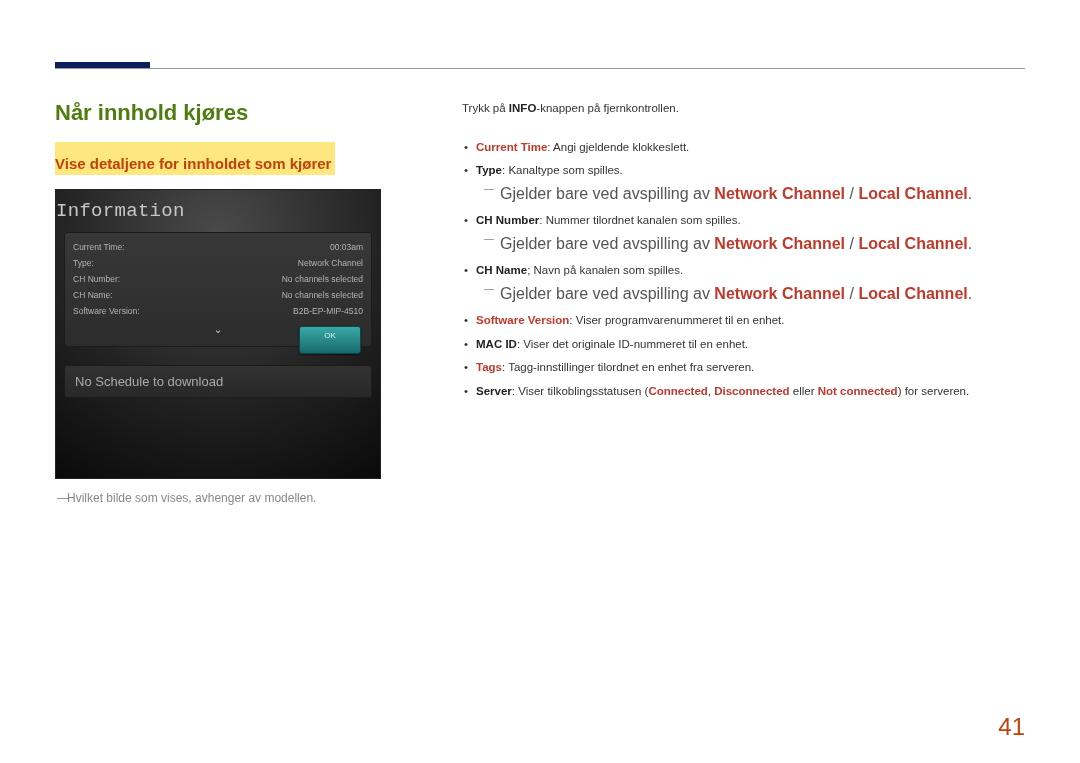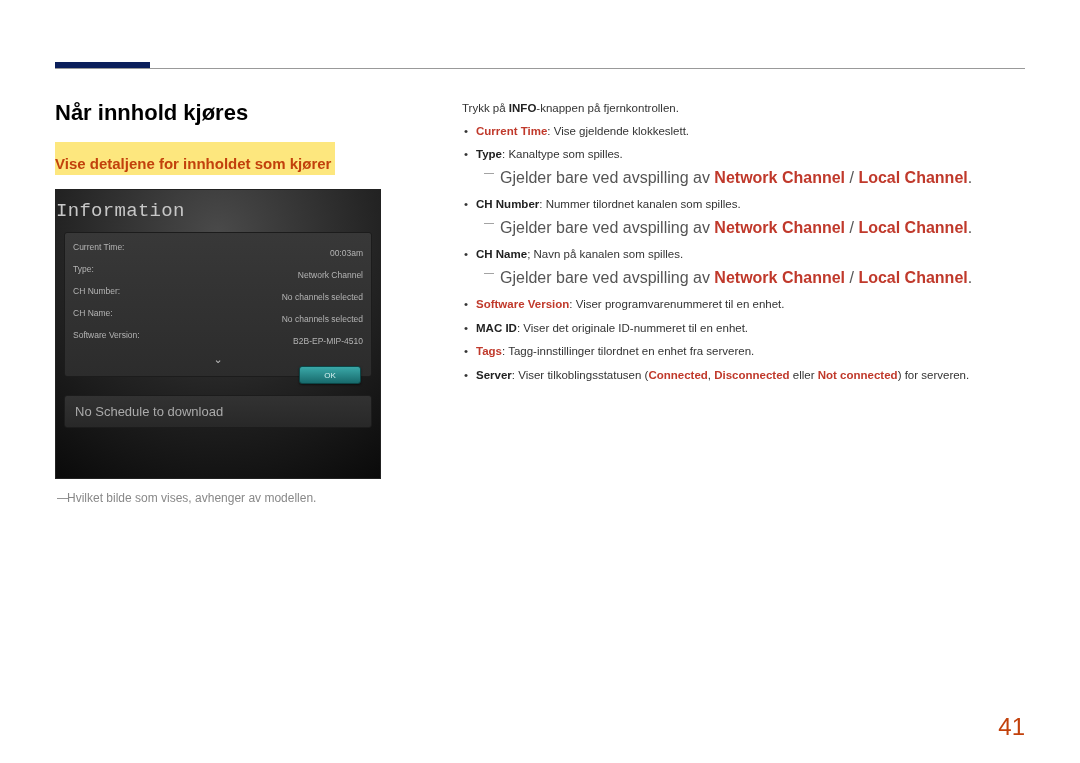--- a/index.html
+++ b/index.html
@@ -30,21 +30,21 @@
   .content {
     display: flex;
     margin-top: 45px;
   }
   .left-col { width: 395px; flex: 0 0 395px; }
   .right-col { flex: 1; padding-left: 12px; font-size: 11.5px; line-height: 1.45; color:#333; }
 
   h1 {
     font-size: 22px;
     font-weight: 700;
-    color: #000000;
+    color: #4d7c0f;
     margin-bottom: 16px;
   }
   h2 {
     font-size: 15px;
     font-weight: 700;
     color: #c2410c;
     background: #fde77e;
     display: inline-block;
     padding: 13px 4px 3px 0;
     margin-bottom: 14px;
@@ -73,33 +73,33 @@
     background: linear-gradient(#383838,#2c2c2c);
     border: 1px solid #1c1c1c;
     border-radius: 3px;
     padding: 6px 8px 10px 8px;
     font-size: 8.5px;
     color: #b4b4b4;
     position: relative;
   }
   .info-row { display:flex; justify-content:space-between; padding:3px 0; }
   .info-row .lbl { color:#b4b4b4; }
-  .info-row .val { color:#b4b4b4;margin-top:6px; }
+  .info-row .val { color:#b4b4b4; }
   .arrow-down {
     text-align:center;
     font-size:11px;
     color:#bbb;
     padding-top:4px;
   }
   .ok-btn {
     position:absolute;
     right:10px;
     bottom:-8px;
     width:62px;
-    height:18px;
+    height:28px;
     background: linear-gradient(#3aa8a8,#186a6c);
     border:1px solid #0c4647;
     border-radius:3px;
     color:#d6f1f1;
     font-size:8px;
     text-align:center;
     line-height:17px;
     box-shadow: 0 1px 2px rgba(0,0,0,0.5);
   }
   .schedule-panel {
@@ -108,21 +108,21 @@
     border: 1px solid #1c1c1c;
     border-radius: 3px;
     padding: 8px 10px;
     font-size: 13px;
     color: #aaa;
   }
 
   .footnote { font-size: 12px; color:#888; padding-left:2px; }
   .footnote .dash { display:inline-block; width:10px; }
 
-  .intro { margin-bottom:6px; }
+  .intro { margin-bottom:22px; }
   .right-col ul { list-style: none; }
   .right-col li { position:relative; padding-left:14px; margin-bottom:7px; }
   .right-col li::before {
     content: "•";
     position:absolute; left:2px; top:0;
     color:#333;
   }
   .sub {
     padding-left: 24px;
     margin-top: 3px;
@@ -193,21 +193,21 @@
     </div>
 
     <div class="footnote"><span class="dash">―</span><span>Hvilket bilde som vises, avhenger av modellen.</span></div>
   </div>
 
   <div class="right-col">
     <p class="intro">
       <span>Trykk på </span><span class="b">INFO</span><span>-knappen på fjernkontrollen.</span>
     </p>
     <ul>
-      <li><span class="r">Current Time</span><span>: Vise gjeldende klokkeslett.</span></li>
+      <li><span class="r">Current Time</span><span>: Angi gjeldende klokkeslett.</span></li>
 
       <li><span class="b">Type</span><span>: Kanaltype som spilles.</span>
         <div class="sub"><span>Gjelder bare ved avspilling av </span><span class="r">Network Channel</span><span> / </span><span class="r">Local Channel</span><span>.</span></div>
       </li>
 
       <li><span class="b">CH Number</span><span>: Nummer tilordnet kanalen som spilles.</span>
         <div class="sub"><span>Gjelder bare ved avspilling av </span><span class="r">Network Channel</span><span> / </span><span class="r">Local Channel</span><span>.</span></div>
       </li>
 
       <li><span class="b">CH Name</span><span>; Navn på kanalen som spilles.</span>

